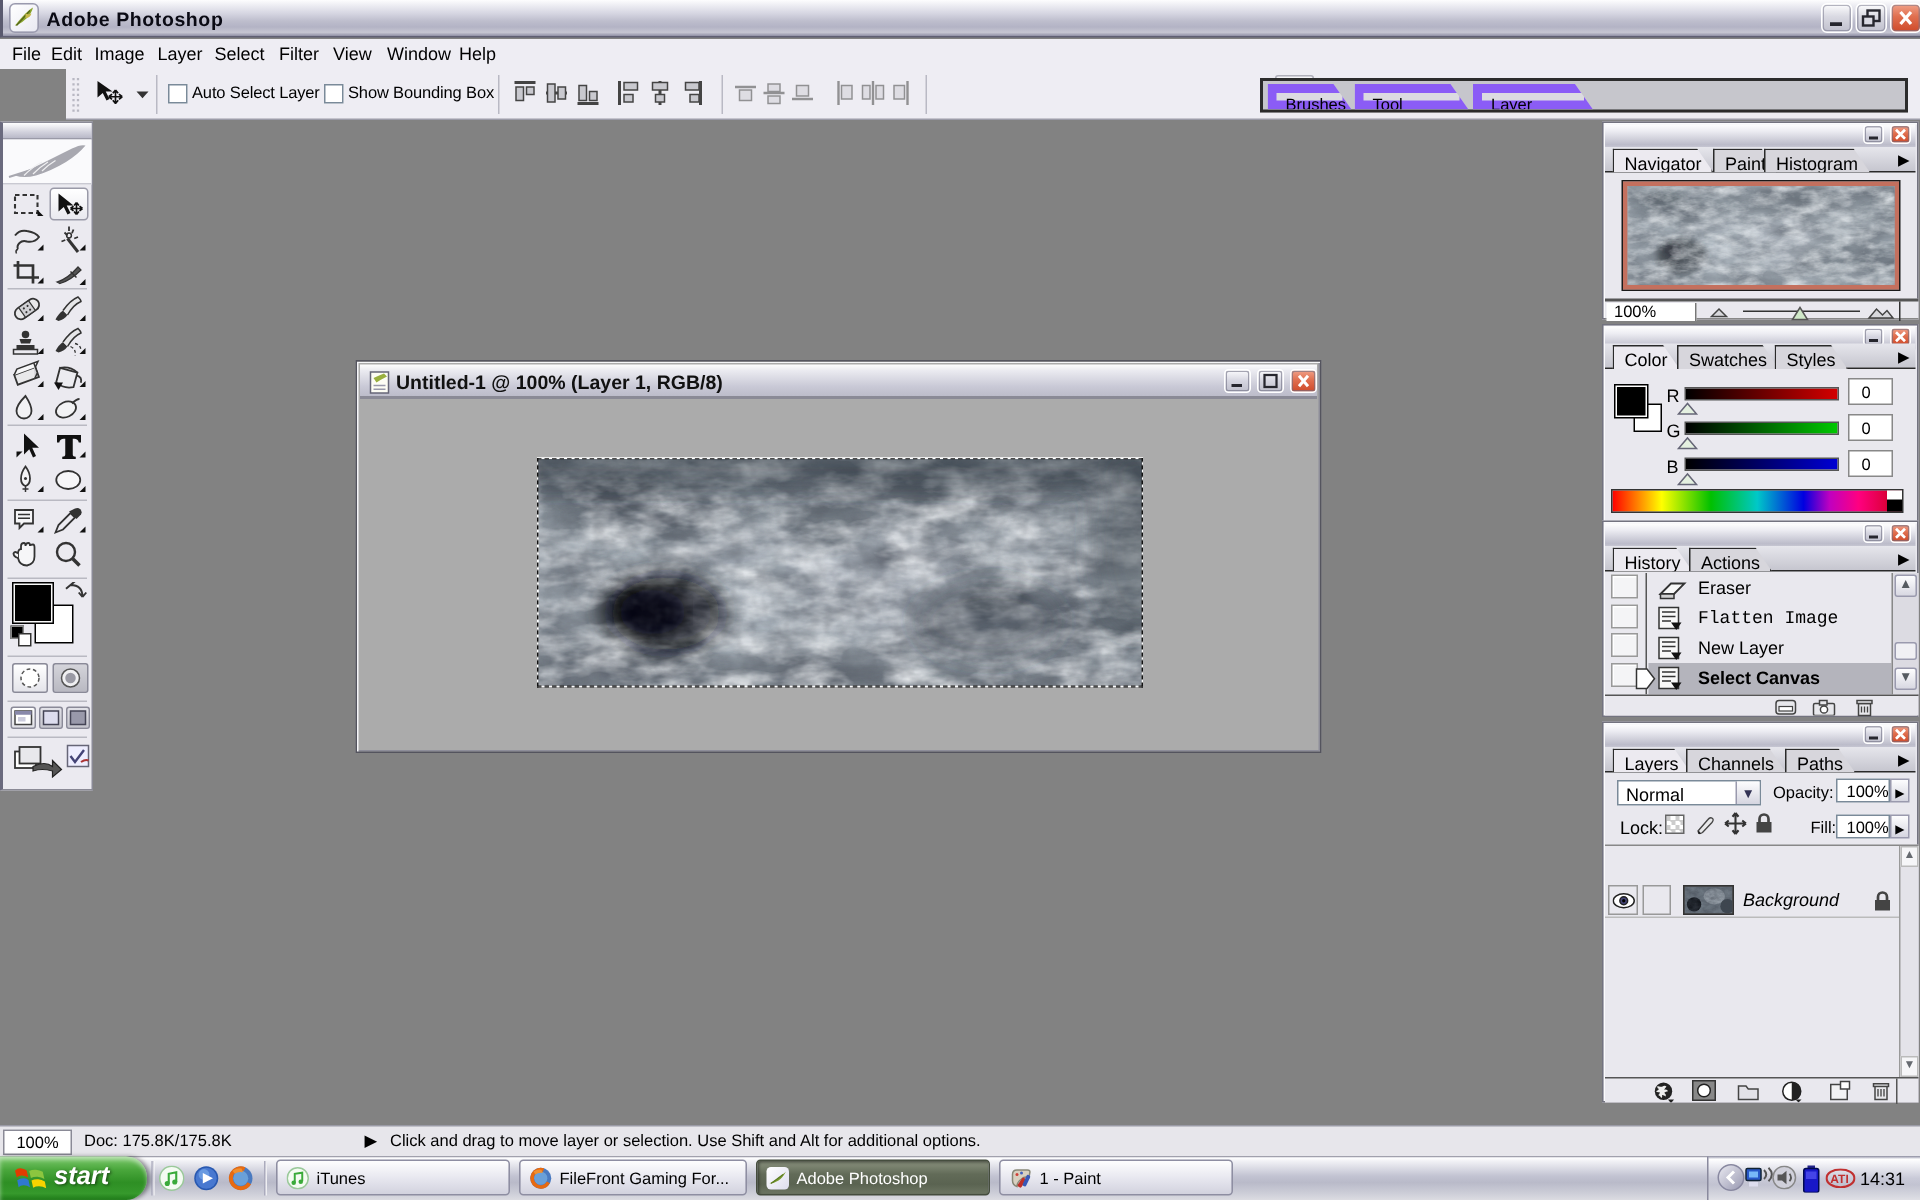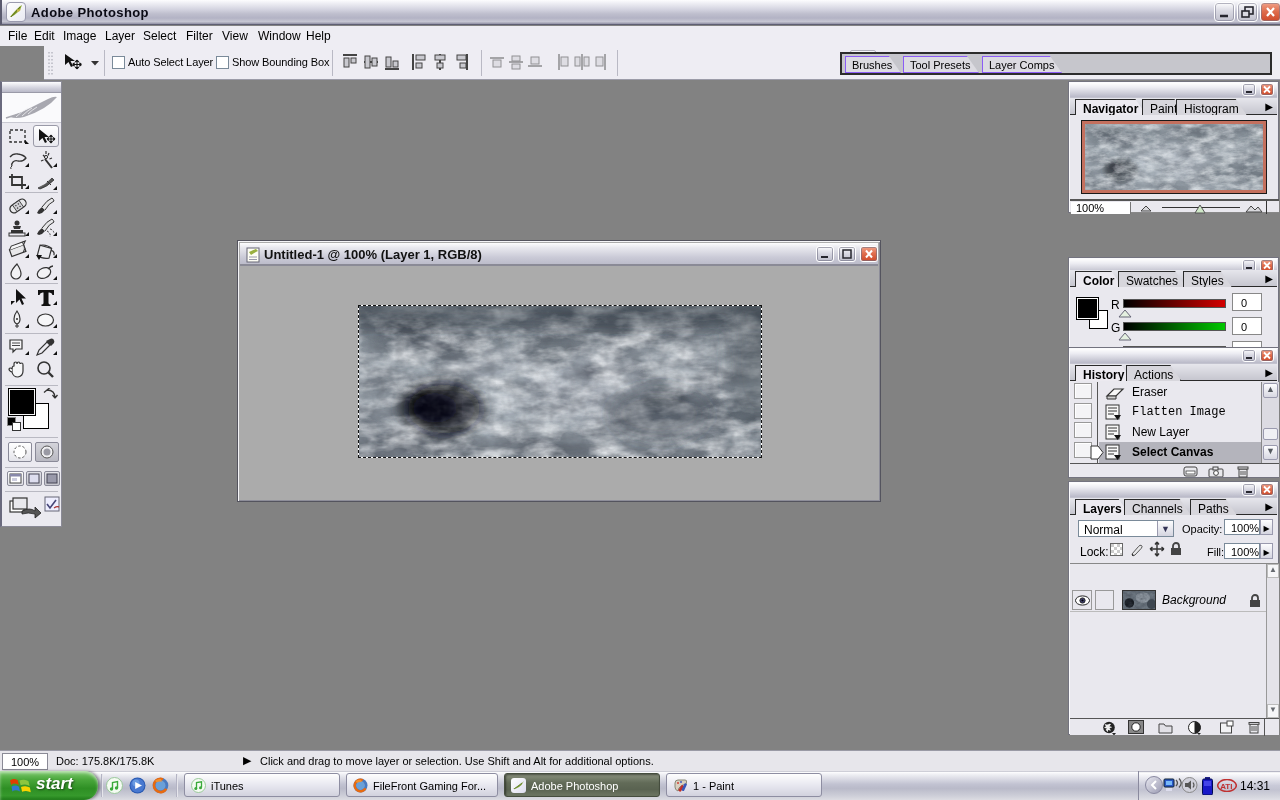--- a/index.html
+++ b/index.html
@@ -15,21 +15,21 @@
 
 #menubar{left:0;top:26px;width:1280px;height:20px;background:#eeedf3;color:#000;font-size:12px;}
 #menubar span{position:absolute;top:3px;}
 
 #optbar{left:0;top:46px;width:1280px;height:34px;background:#eeedf3;border-bottom:1px solid #9c9ca8;margin-left:44px;}
 .vsep{position:absolute;width:1px;background:#b9b9c4;top:4px;height:26px;}
 .chk{position:absolute;width:13px;height:13px;background:#fff;border:1px solid #7a8a99;top:10px;}
 .olabel{position:absolute;top:10px;font-size:12px;color:#000;}
 
 #well{left:840px;top:52px;width:432px;height:23px;background:#c6c6cc;border:2px solid #2c2c2c;}
-.welltab{position:absolute;top:2px;height:17px;background:#dcdbe1;border:1px solid #8b5cf6;font-size:11px;color:#000;padding:2px 0 0 6px;clip-path:polygon(0 0,calc(100% - 12px) 0,100% 100%,0 100%);}
+.welltab{position:absolute;top:2px;height:17px;background:#dcdbe1;border:6px solid #8b5cf6;font-size:11px;color:#000;padding:2px 0 0 6px;clip-path:polygon(0 0,calc(100% - 12px) 0,100% 100%,0 100%);}
 
 #toolbox{left:0;top:81px;width:62px;height:446px;background:#ebeaf0;border:1px solid #8a8a96;border-left:2px solid #6a6a7e;}
 #toolbox .grip{left:0;top:0;width:100%;height:11px;background:linear-gradient(to bottom,#fdfdfe,#d2d2dd 60%,#b9b9c8);border-bottom:1px solid #9a9aa8;}
 #toolbox .feather{left:0;top:11px;width:100%;height:30px;background:#fafafc;border-bottom:1px solid #c9c9d2;}
 .tsep{position:absolute;left:3px;width:53px;height:1px;background:#b9b9c2;}
 .tool{position:absolute;width:26px;height:22px;}
 .tool.sel{background:linear-gradient(to bottom,#ffffff,#e9e9ef);border:1px solid #9a9aa8;border-radius:3px;}
 
 #docwin{left:237px;top:240px;width:644px;height:262px;background:#ababab;border:1px solid #54545e;box-shadow:inset 1px 1px 0 #f5f5f8, inset -1px -1px 0 #8d8d99;}
 #doctitle{left:2px;top:2px;width:638px;height:23px;background:linear-gradient(to bottom,#fdfdfe 0%,#eaeaf0 20%,#c9c9d6 70%,#bcbcca 100%);border-bottom:2px solid #8a8a96;}
@@ -40,21 +40,21 @@
 
 #canvas{left:358px;top:305px;width:404px;height:153px;background:#fff;border:1px solid #fff;outline:1px dashed #111;outline-offset:-1px;}
 
 .pal{position:absolute;left:1068px;width:211px;background:#e9e8ee;border:1px solid #73737f;box-shadow:inset 1px 1px 0 #fbfbfd;}
 .ptitle{position:absolute;left:1px;top:1px;right:1px;height:15px;background:linear-gradient(to bottom,#fefefe,#ececf2 30%,#d4d4de 60%,#bcbcca 90%,#c6c6d2);}
 .pbtn{position:absolute;width:14px;height:13px;top:1px;border-radius:3px;border:1px solid #fff;box-shadow:inset 0 0 0 1px rgba(110,110,130,.6);}
 .pbtn.gray{background:linear-gradient(to bottom,#fbfbfd,#d5d5e0 50%,#bfbfcc);}
 .pbtn.red{background:linear-gradient(to bottom,#f0a088,#e06f4f 45%,#cf4a2a);}
 .ptabs{position:absolute;left:1px;right:1px;height:17px;background:linear-gradient(to bottom,#e6e6ec,#c6c6cf);border-bottom:1px solid #2a2a2a;}
 .tab{position:absolute;top:1px;height:16px;font-size:12px;color:#000;padding:2px 7px 0 7px;background:#d7d6dc;border:1px solid #2a2a2a;border-bottom:none;clip-path:polygon(0 0,calc(100% - 11px) 0,100% 100%,0 100%);}
-.tab.act{background:#eceaf0;font-weight:bold;}
+.tab.act{background:#eceaf0;font-weight:normal;}
 .parrow{position:absolute;right:4px;top:3px;font-size:10px;color:#000;}
 
 #statusbar{left:0;top:750px;width:1280px;height:21px;background:#e7e6eb;border-top:1px solid #9a9aa5;font-size:11px;color:#000;}
 
 #taskbar{left:0;top:771px;width:1280px;height:29px;background:linear-gradient(to bottom,#8d8da2 0,#ffffff 3%,#f2f2f6 10%,#c2c3d2 45%,#b9bac9 60%,#cdced8 85%,#dcdce2 100%);}
 #startbtn{left:0;top:771px;width:98px;height:29px;background:linear-gradient(to bottom,#7eca6e 0%,#4aa73c 30%,#2e8f24 60%,#36992c 85%,#1e7a18 100%);border-radius:0 14px 14px 0;box-shadow:inset 0 2px 3px rgba(255,255,255,.5), 2px 0 3px rgba(0,0,0,.4);color:#fff;font-weight:bold;font-style:italic;font-size:17px;}
 .tbtn{position:absolute;top:773px;height:24px;border-radius:3px;border:1px solid #8e8ea2;background:linear-gradient(to bottom,#fefefe,#e8e8f0 50%,#d2d2de);font-size:11px;color:#000;}
 .tbtn.active{background:linear-gradient(to bottom,#8b937f,#626b58 40%,#5a6351 70%,#6d7663);color:#fff;border-color:#454d3e;box-shadow:inset 1px 1px 2px rgba(0,0,0,.45);}
 #tray{position:absolute;left:1138px;top:771px;width:142px;height:29px;background:linear-gradient(to bottom,#9a9aae 0,#ffffff 6%,#f4f4f8 15%,#c9cad8 50%,#c2c3d1 65%,#d6d7df 90%,#e0e0e6 100%);border-left:1px solid #8a8a9e;font-size:12px;}
 </style></head>
@@ -508,21 +508,21 @@
     <svg class="abs" style="left:123px;top:2px;" width="14" height="11">
           <path d="M2 10 L7 2 L12 10 Z" fill="#cfe8c8" stroke="#555" stroke-width="1"></path>
         </svg>
     <svg class="abs" style="left:174px;top:2px;" width="20" height="10">
           <path d="M2 9 L7 3 L11 7 L14 4 L18 9 Z" fill="#d8d8dc" stroke="#444" stroke-width="1"></path>
         </svg>
     <div class="abs" style="left:196px;top:0px;width:1px;height:13px;background:#333;"></div>
   </div>
 </div>
 
-<div class="pal" id="pal-color" style="top:216px;height:134px;margin-top:41px;">
+<div class="pal" id="pal-color" style="top:216px;height:134px;">
   <div class="ptitle"></div>
   <div class="pbtn gray" style="right:22px;">
         <svg width="12" height="11">
           <path d="M3 8 h6" stroke="#26262e" stroke-width="2"></path>
         </svg>
       </div>
       <div class="pbtn red" style="right:4px;">
         <svg width="12" height="11">
           <path d="M3 2.5 L9 8.5 M9 2.5 L3 8.5" stroke="#fff" stroke-width="1.8"></path>
         </svg>

